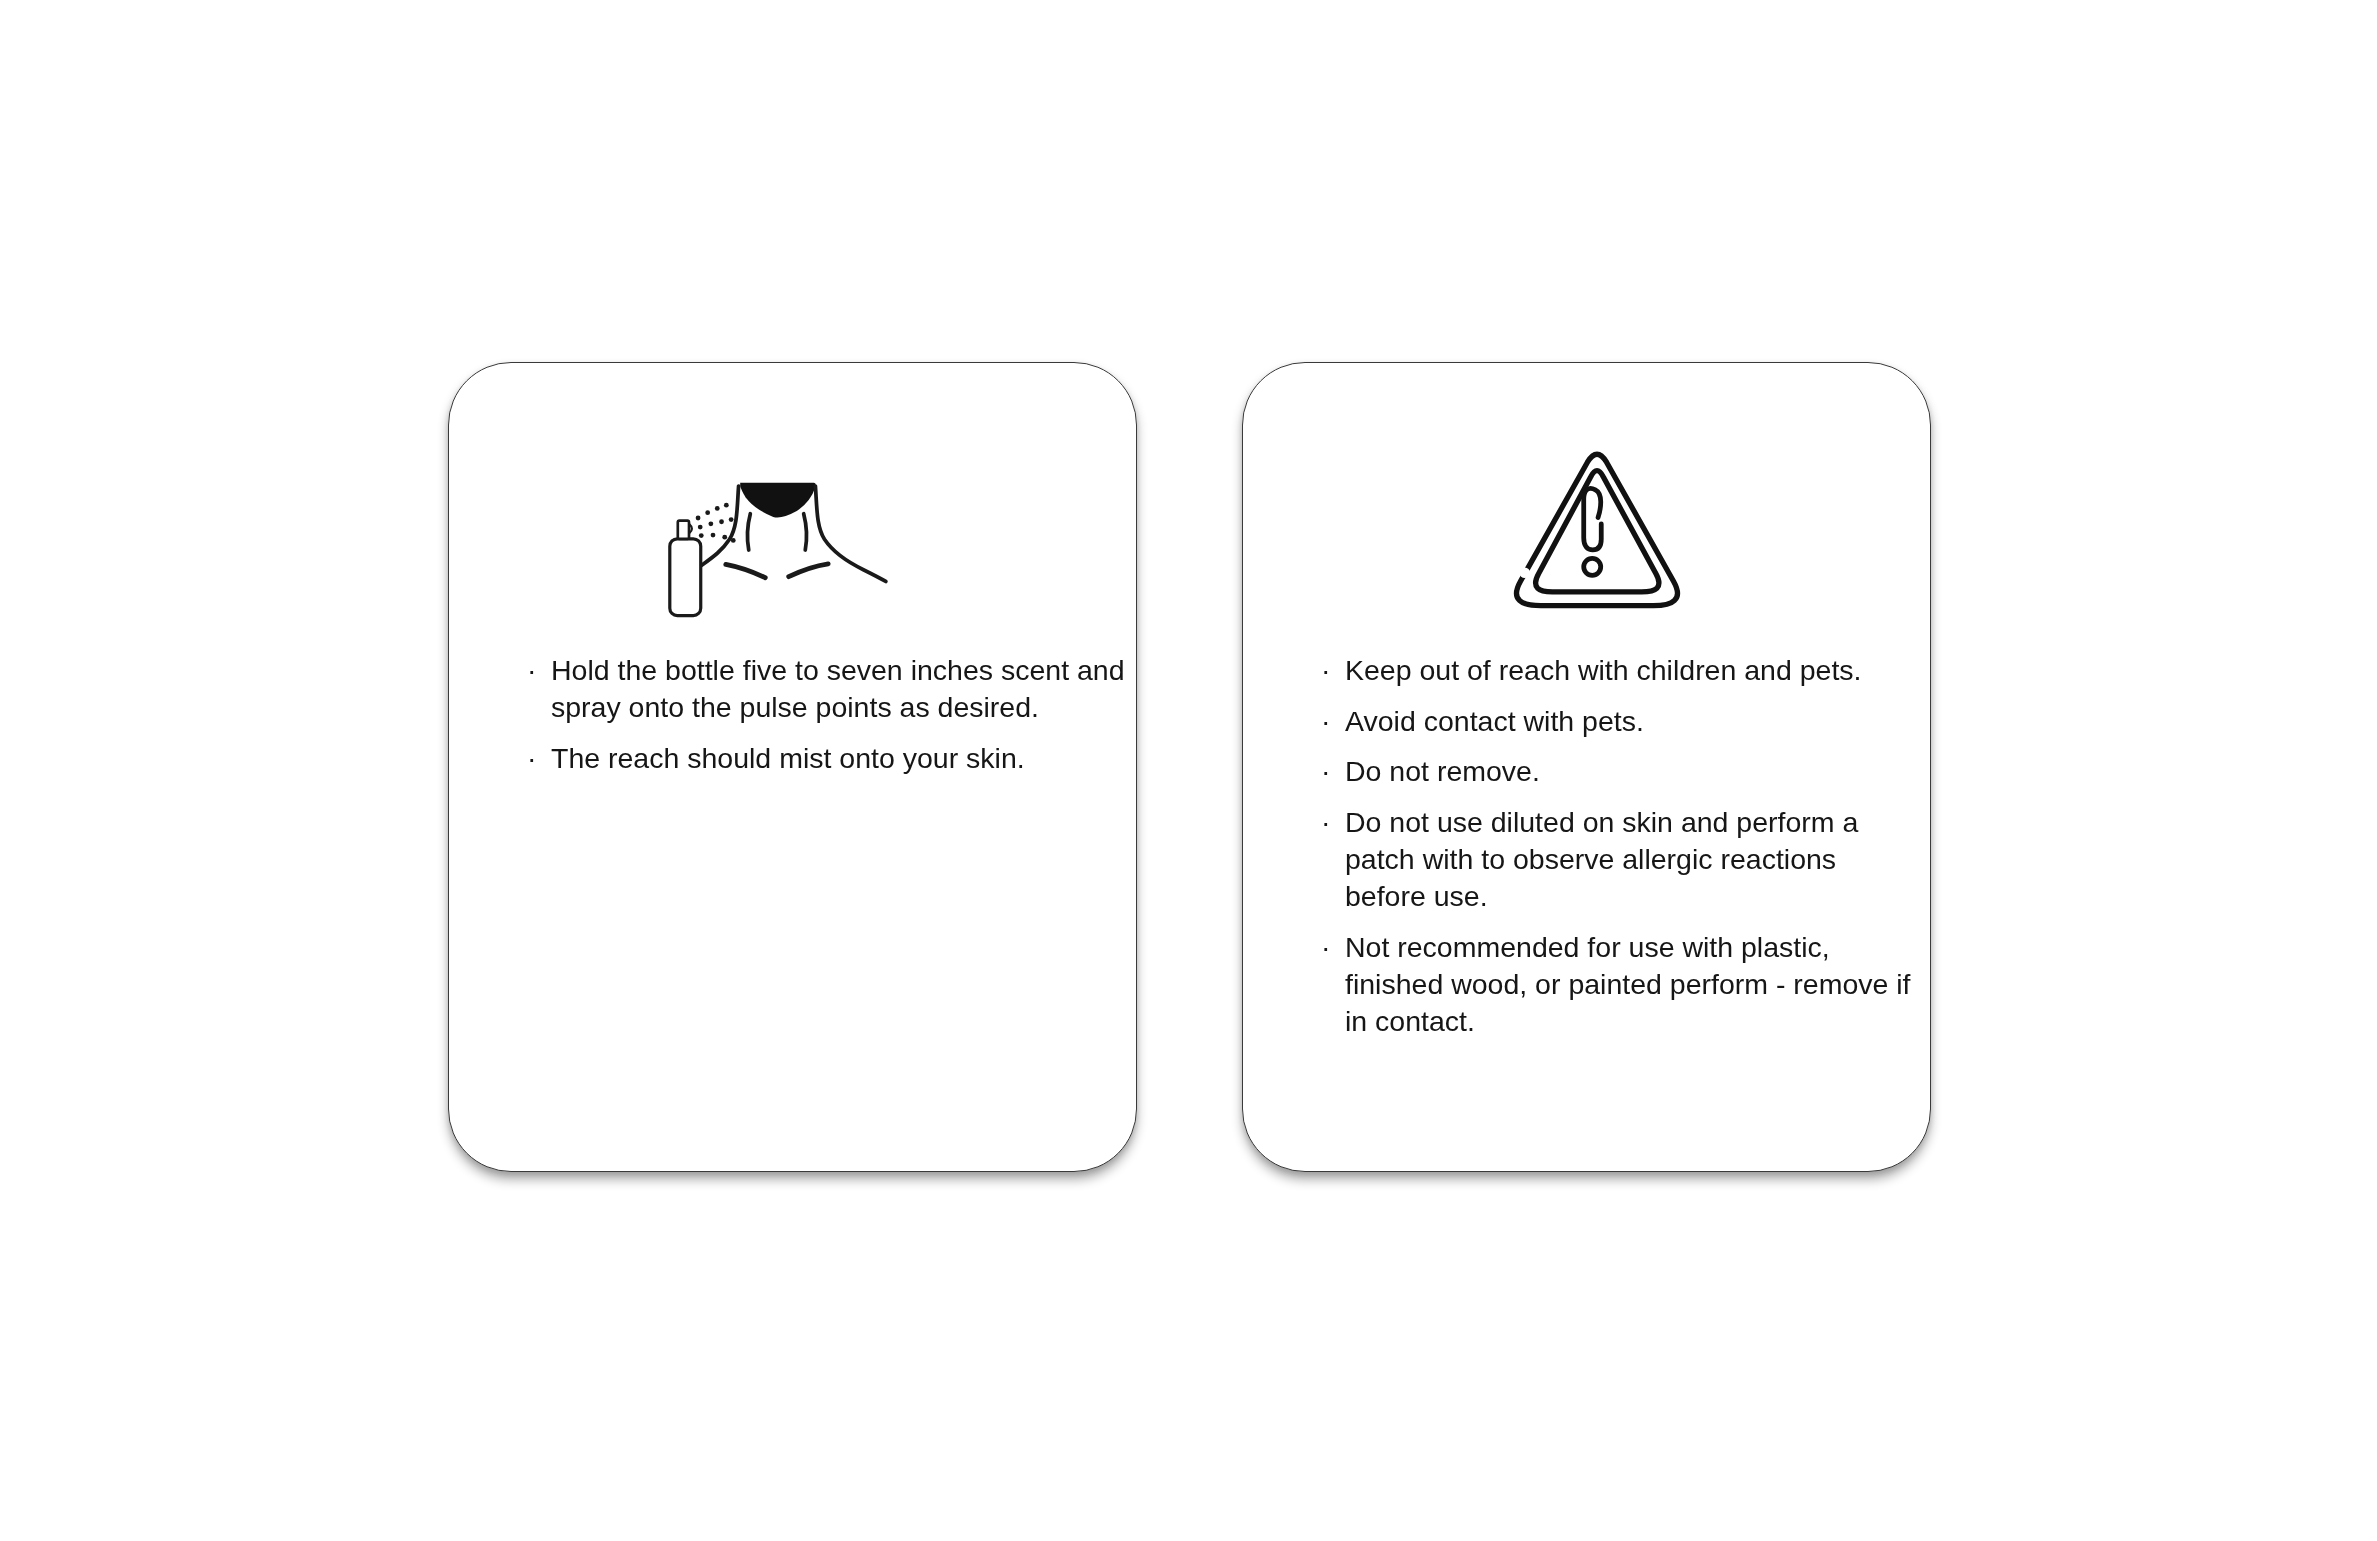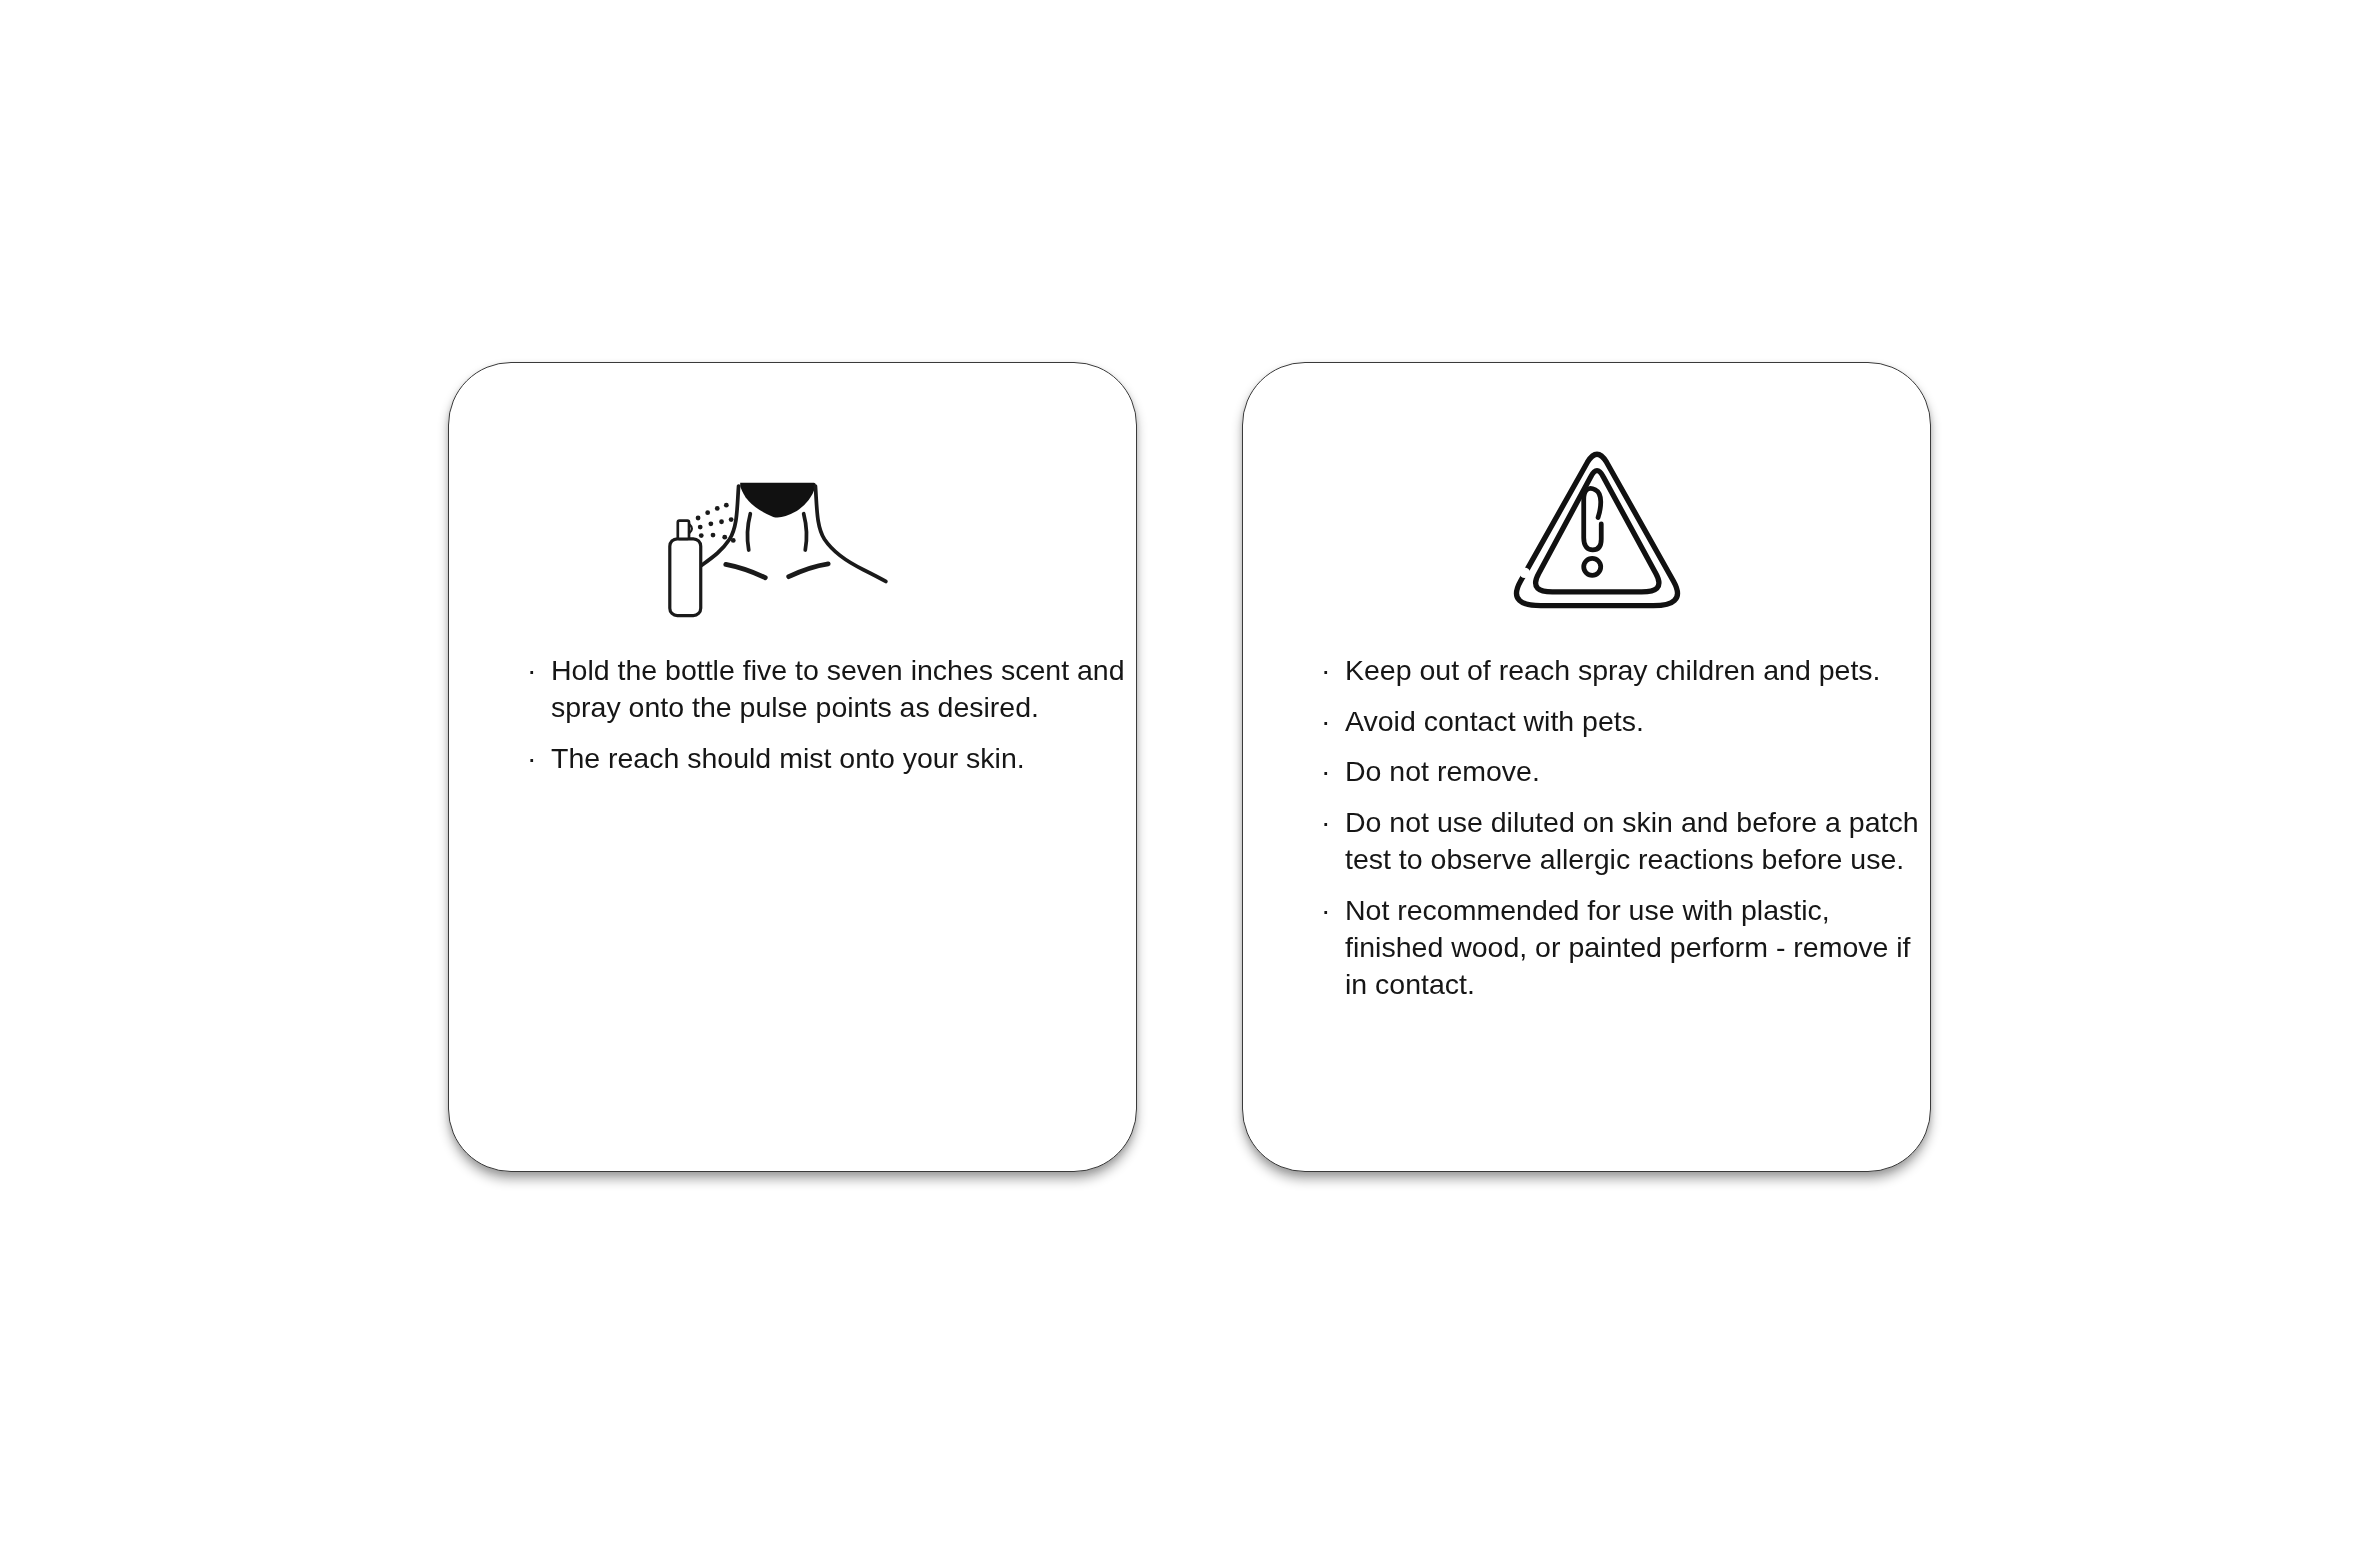--- a/index.html
+++ b/index.html
@@ -121,36 +121,36 @@
           <circle cx="161" cy="235" r="16" stroke-width="9" fill="#ffffff"></circle>
         </g>
 
         <circle cx="34" cy="246" r="10" fill="#ffffff"></circle>
       </svg>
     </div>
     <ul class="bullet-list">
 
         <li class="bullet-item">
           <span class="dot">·</span>
-          <span class="txt">Keep out of reach spray children and pets.</span>
+          <span class="txt">Keep out of reach with children and pets.</span>
         </li>
 
         <li class="bullet-item">
           <span class="dot">·</span>
           <span class="txt">Avoid contact with pets.</span>
         </li>
 
         <li class="bullet-item">
           <span class="dot">·</span>
           <span class="txt">Do not remove.</span>
         </li>
 
         <li class="bullet-item">
           <span class="dot">·</span>
-          <span class="txt">Do not use diluted on skin and before a patch test to observe allergic reactions before use.</span>
+          <span class="txt">Do not use diluted on skin and perform a patch with to observe allergic reactions before use.</span>
         </li>
 
         <li class="bullet-item">
           <span class="dot">·</span>
           <span class="txt">Not recommended for use with plastic, finished wood, or painted perform - remove if in contact.</span>
         </li>
       </ul>
   </section>
 
 </main>

